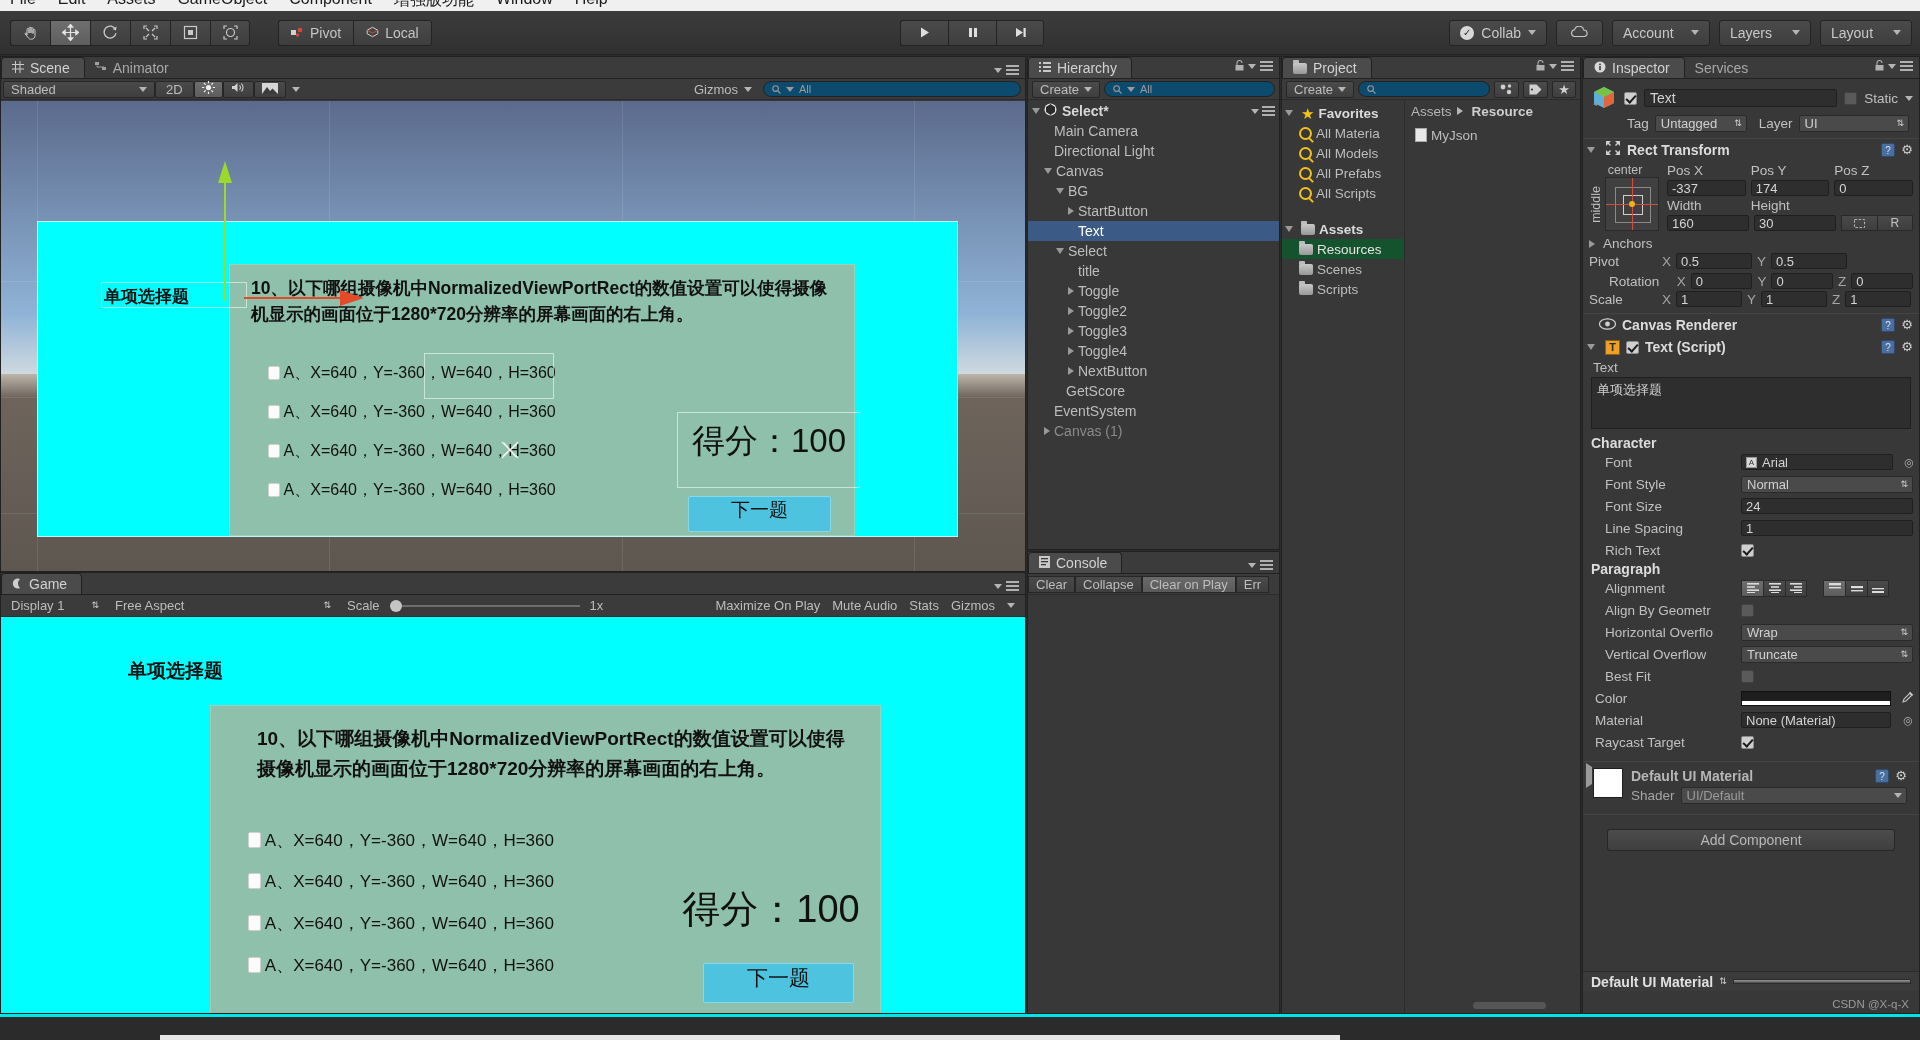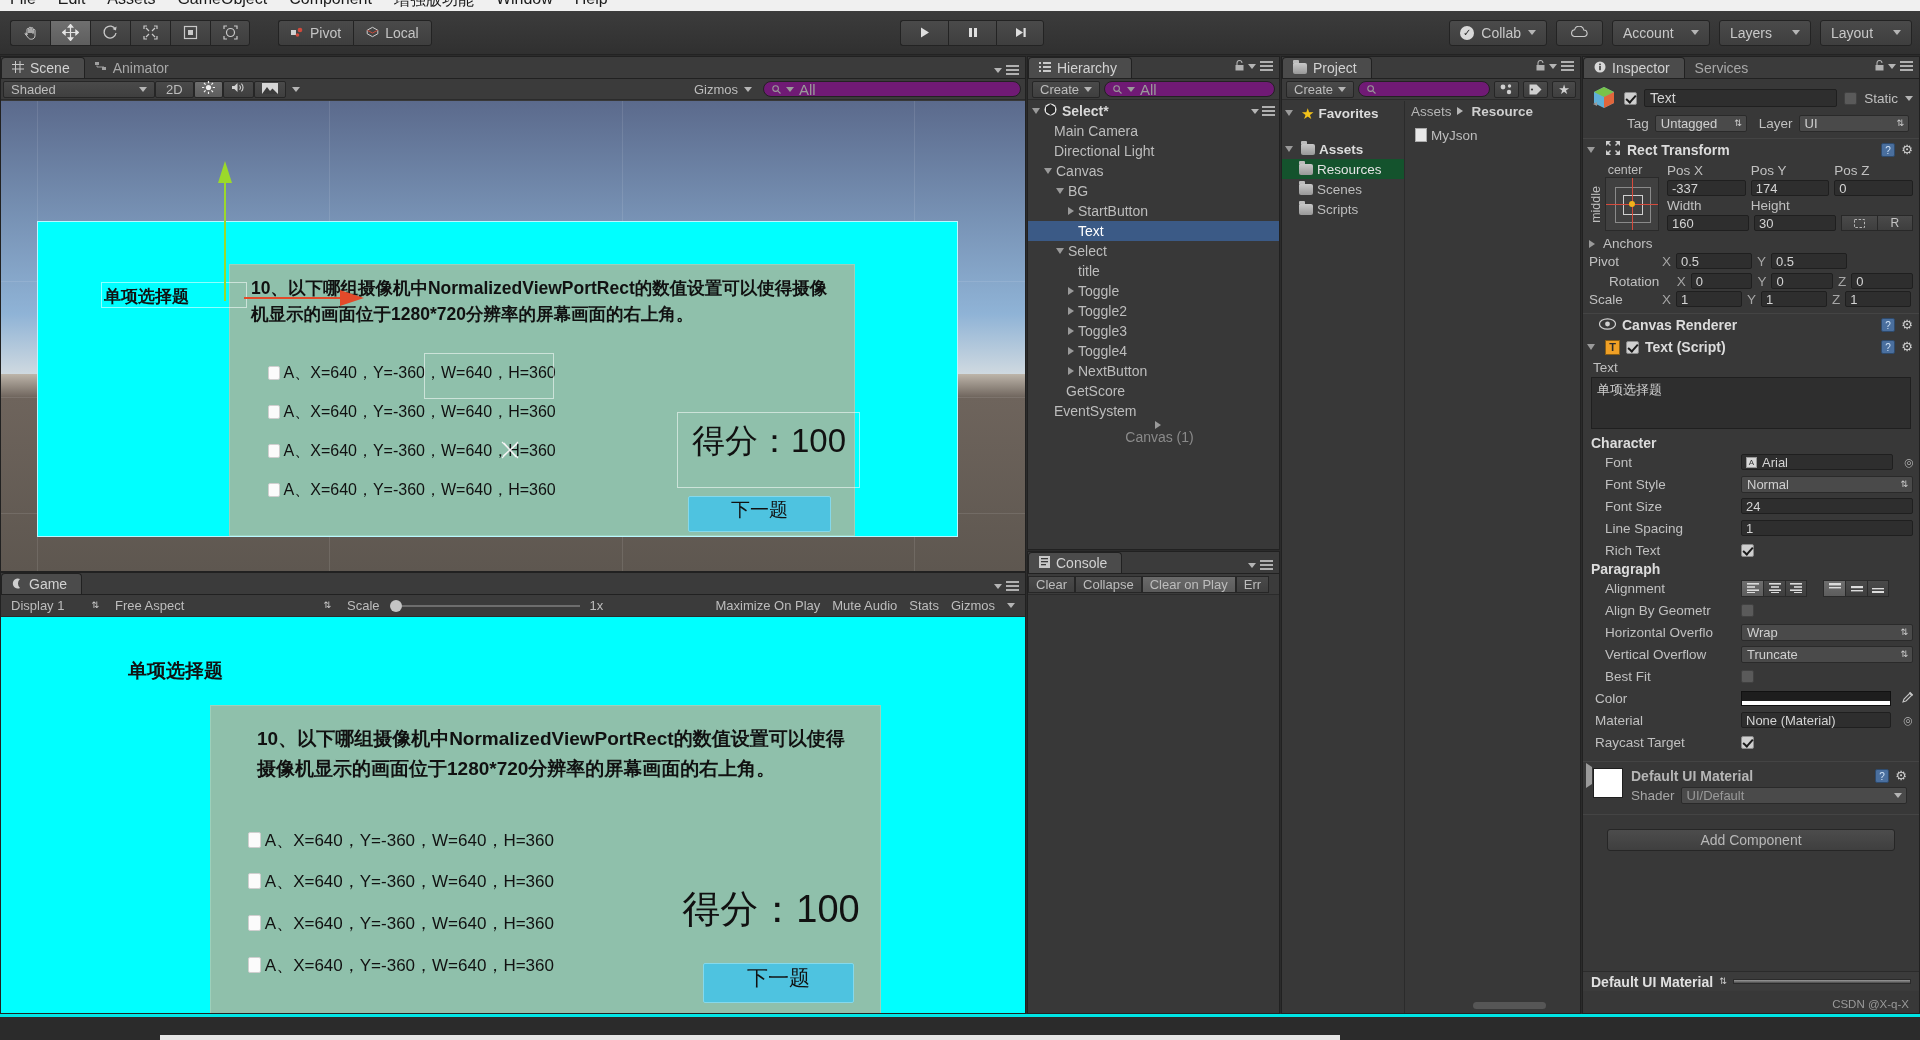--- a/index.html
+++ b/index.html
@@ -91,22 +91,22 @@
     height: 21px; background: #3b3b3b; display: flex; align-items: center;
     border-bottom: 1px solid #2b2b2b; gap: 4px; padding: 0 4px;
   }
   .sb-btn {
     height: 17px; padding: 0 7px; display: flex; align-items: center; gap: 5px;
     color: #bdbdbd; font-size: 13px; background: linear-gradient(#4a4a4a,#3f3f3f);
     border: 1px solid #262626; border-radius: 2px; white-space: nowrap;
   }
   .sb-flat { height: 17px; padding: 0 6px; display: flex; align-items: center; color: #bdbdbd; font-size: 13px; white-space: nowrap;}
   .searchbox {
-    height: 16px; border-radius: 8px; background: #701a75; border: 1px solid #222;
-    display: flex; align-items: center; padding: 0 8px; gap: 5px; color: #9a9a9a; font-size: 15px;
+    height: 16px; border-radius: 8px; background: #0c4a6e; border: 1px solid #222;
+    display: flex; align-items: center; padding: 0 8px; gap: 5px; color: #9a9a9a; font-size: 11px;
   }
 
   
   #scene-panel { left: 0; top: 56px; width: 1026px; height: 516px; }
   .scene-toolbar { height: 21px; background: #3b3b3b; display:flex; align-items:center; border-bottom: 1px solid #2b2b2b; }
   .scene-canvas { position: absolute; left: 0; top: 44px; right: 0; bottom: 0; overflow: hidden; background: #51586f; }
   .sky { position:absolute; left:0; top:0; width:100%; height:58%; background: linear-gradient(#5b6a8c, #8fb3d6 78%, #cfd9e0 100%); }
   .ground { position:absolute; left:0; top:58%; width:100%; height:42%; background: linear-gradient(#bdb5aa 0%, #6e645c 12%, #5e5750 100%); }
   .gridline-v, .gridline-h { position: absolute; background: rgba(255,255,255,0.10); }
   .gridline-v { width: 1px; top: 0; bottom: 0; }
@@ -135,21 +135,21 @@
   
   #game-panel { left: 0; top: 572px; width: 1026px; height: 442px; }
   .game-canvas { position:absolute; left:0; top:44px; right:0; bottom:0; background:#00ffff; overflow:hidden; }
 
   
   #hierarchy-panel { left: 1027px; top: 56px; width: 253px; height: 494px; }
   .h-list { position:absolute; left:0; top:44px; right:0; bottom:0; background: #383838; overflow:hidden; }
   .h-row { height: 20px; display:flex; align-items:center; font-size: 14px; color:#bdbdbd; padding-right:4px; }
   .h-row.selected { background: #3b5a86; color: #fff; }
   .h-row.scene-root { color:#d8d8d8; font-weight:700; position:relative; }
-  .h-row.dim { color: #8a8a8a; flex-direction: column; }
+  .h-row.dim { color: #8a8a8a; }
   .tri { width:0;height:0;border-top:4px solid transparent;border-bottom:4px solid transparent;border-left:6px solid #9a9a9a; margin-right:4px; flex:none;}
   .tri.open { border-left:4px solid transparent;border-right:4px solid transparent;border-top:6px solid #9a9a9a; border-bottom:none; margin-right:4px; }
   .tri.none { border:none; width:6px; margin-right:4px; }
 
   
   #console-panel { left: 1027px; top: 551px; width: 253px; height: 463px; }
   .console-body { position:absolute; left:0; top:44px; right:0; bottom:0; background:#383838; }
 
   
   #project-panel { left: 1281px; top: 56px; width: 300px; height: 958px; }
@@ -831,20 +831,38 @@
       </div>
     </div>
 
     <div class="p-split">
       <div class="p-left">
         <div class="p-row bold" style="padding-left:3px;">
           <span class="tri open"></span>
           <span class="star">★</span>
           <span>Favorites</span>
         </div>
+        <div id="project-favorites">
+            <div class="p-row" style="padding-left: 17px;">
+              <span class="magnif"></span>
+              <span>All Materia</span>
+            </div>
+            <div class="p-row" style="padding-left: 17px;">
+              <span class="magnif"></span>
+              <span>All Models</span>
+            </div>
+            <div class="p-row" style="padding-left: 17px;">
+              <span class="magnif"></span>
+              <span>All Prefabs</span>
+            </div>
+            <div class="p-row" style="padding-left: 17px;">
+              <span class="magnif"></span>
+              <span>All Scripts</span>
+            </div>
+          </div>
         <div style="height:16px;"></div>
         <div class="p-row bold" style="padding-left:3px;">
           <span class="tri open"></span>
           <span class="folder-ic"></span>
           <span>Assets</span>
         </div>
         <div id="project-folders">
             <div class="p-row sel" style="padding-left: 17px;">
               <span class="folder-ic"></span>
               <span style="color: rgb(228, 228, 228);">Resources</span>

